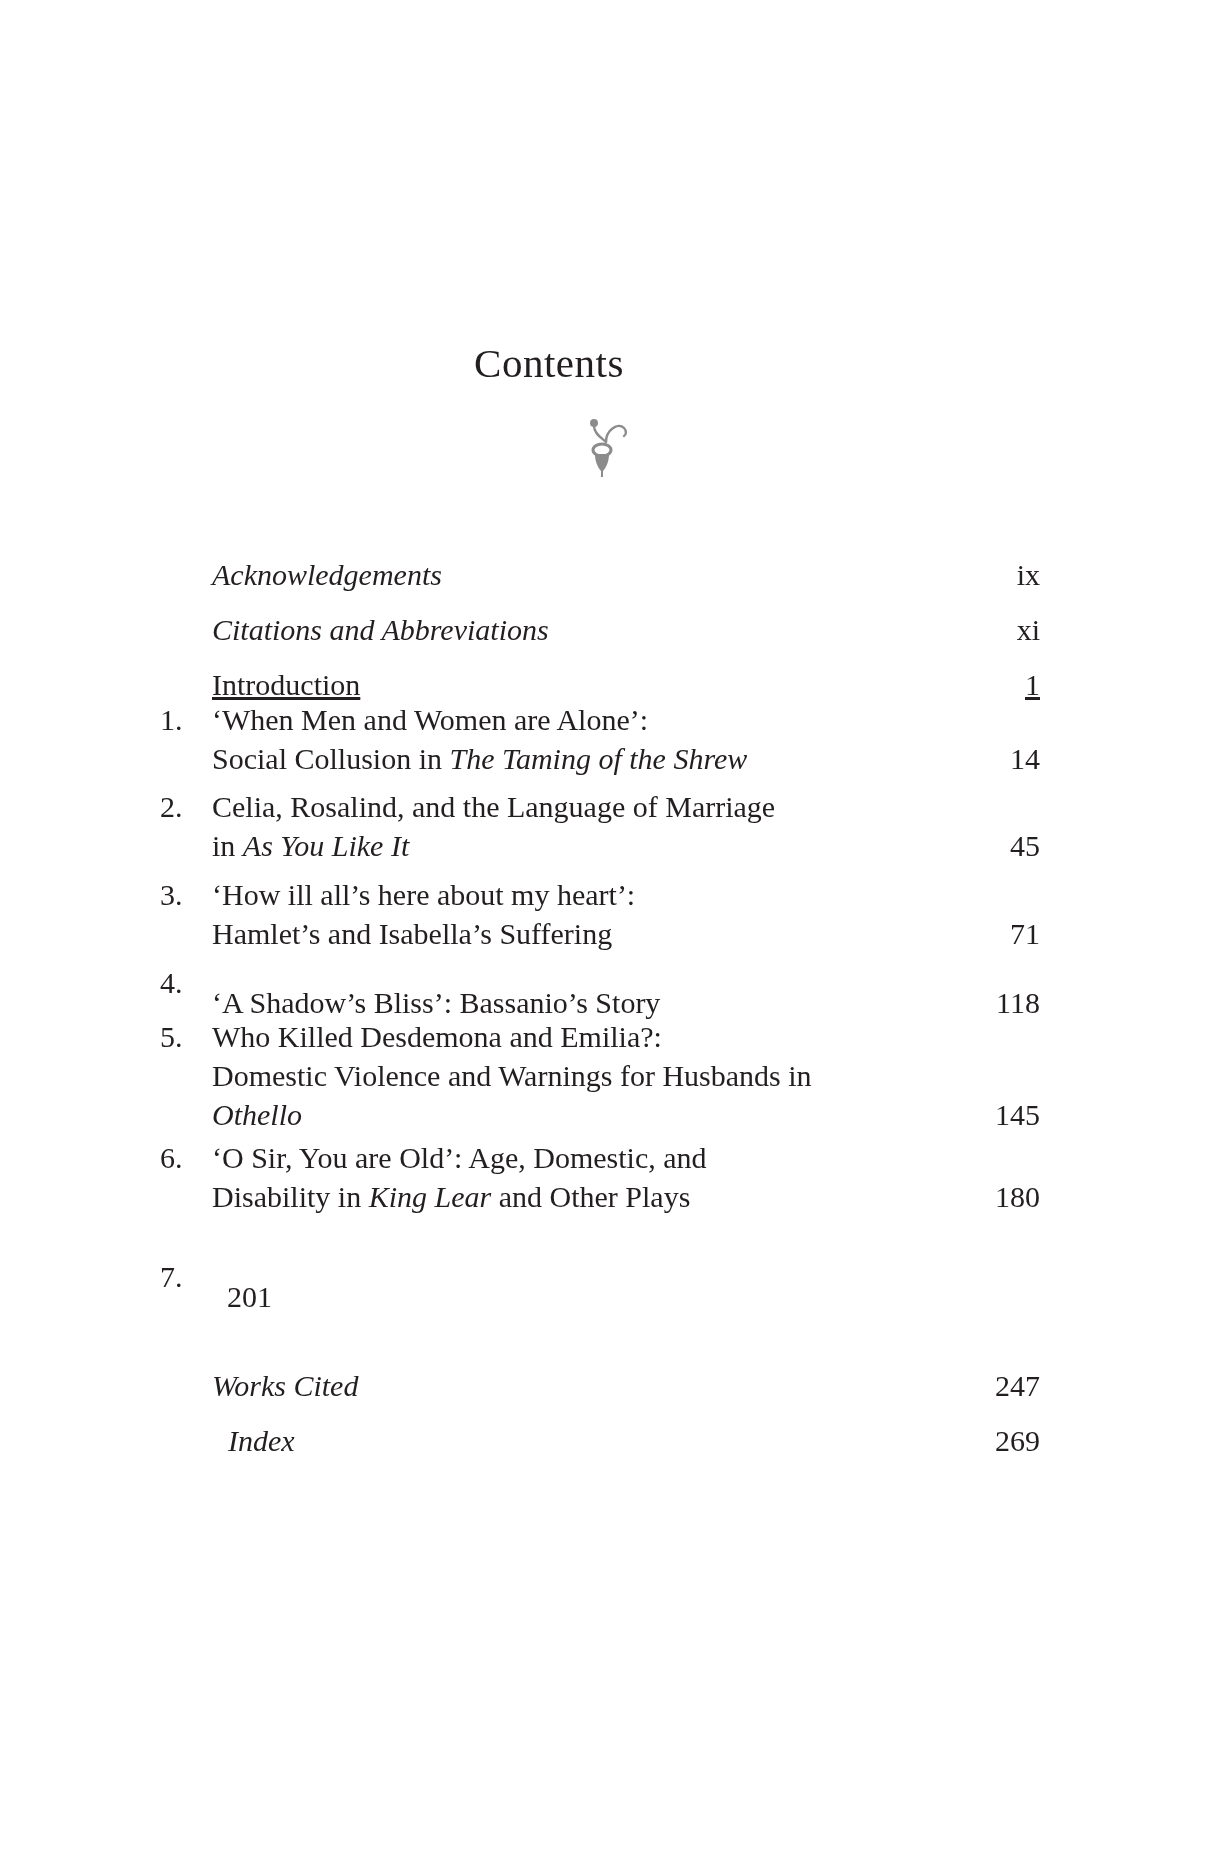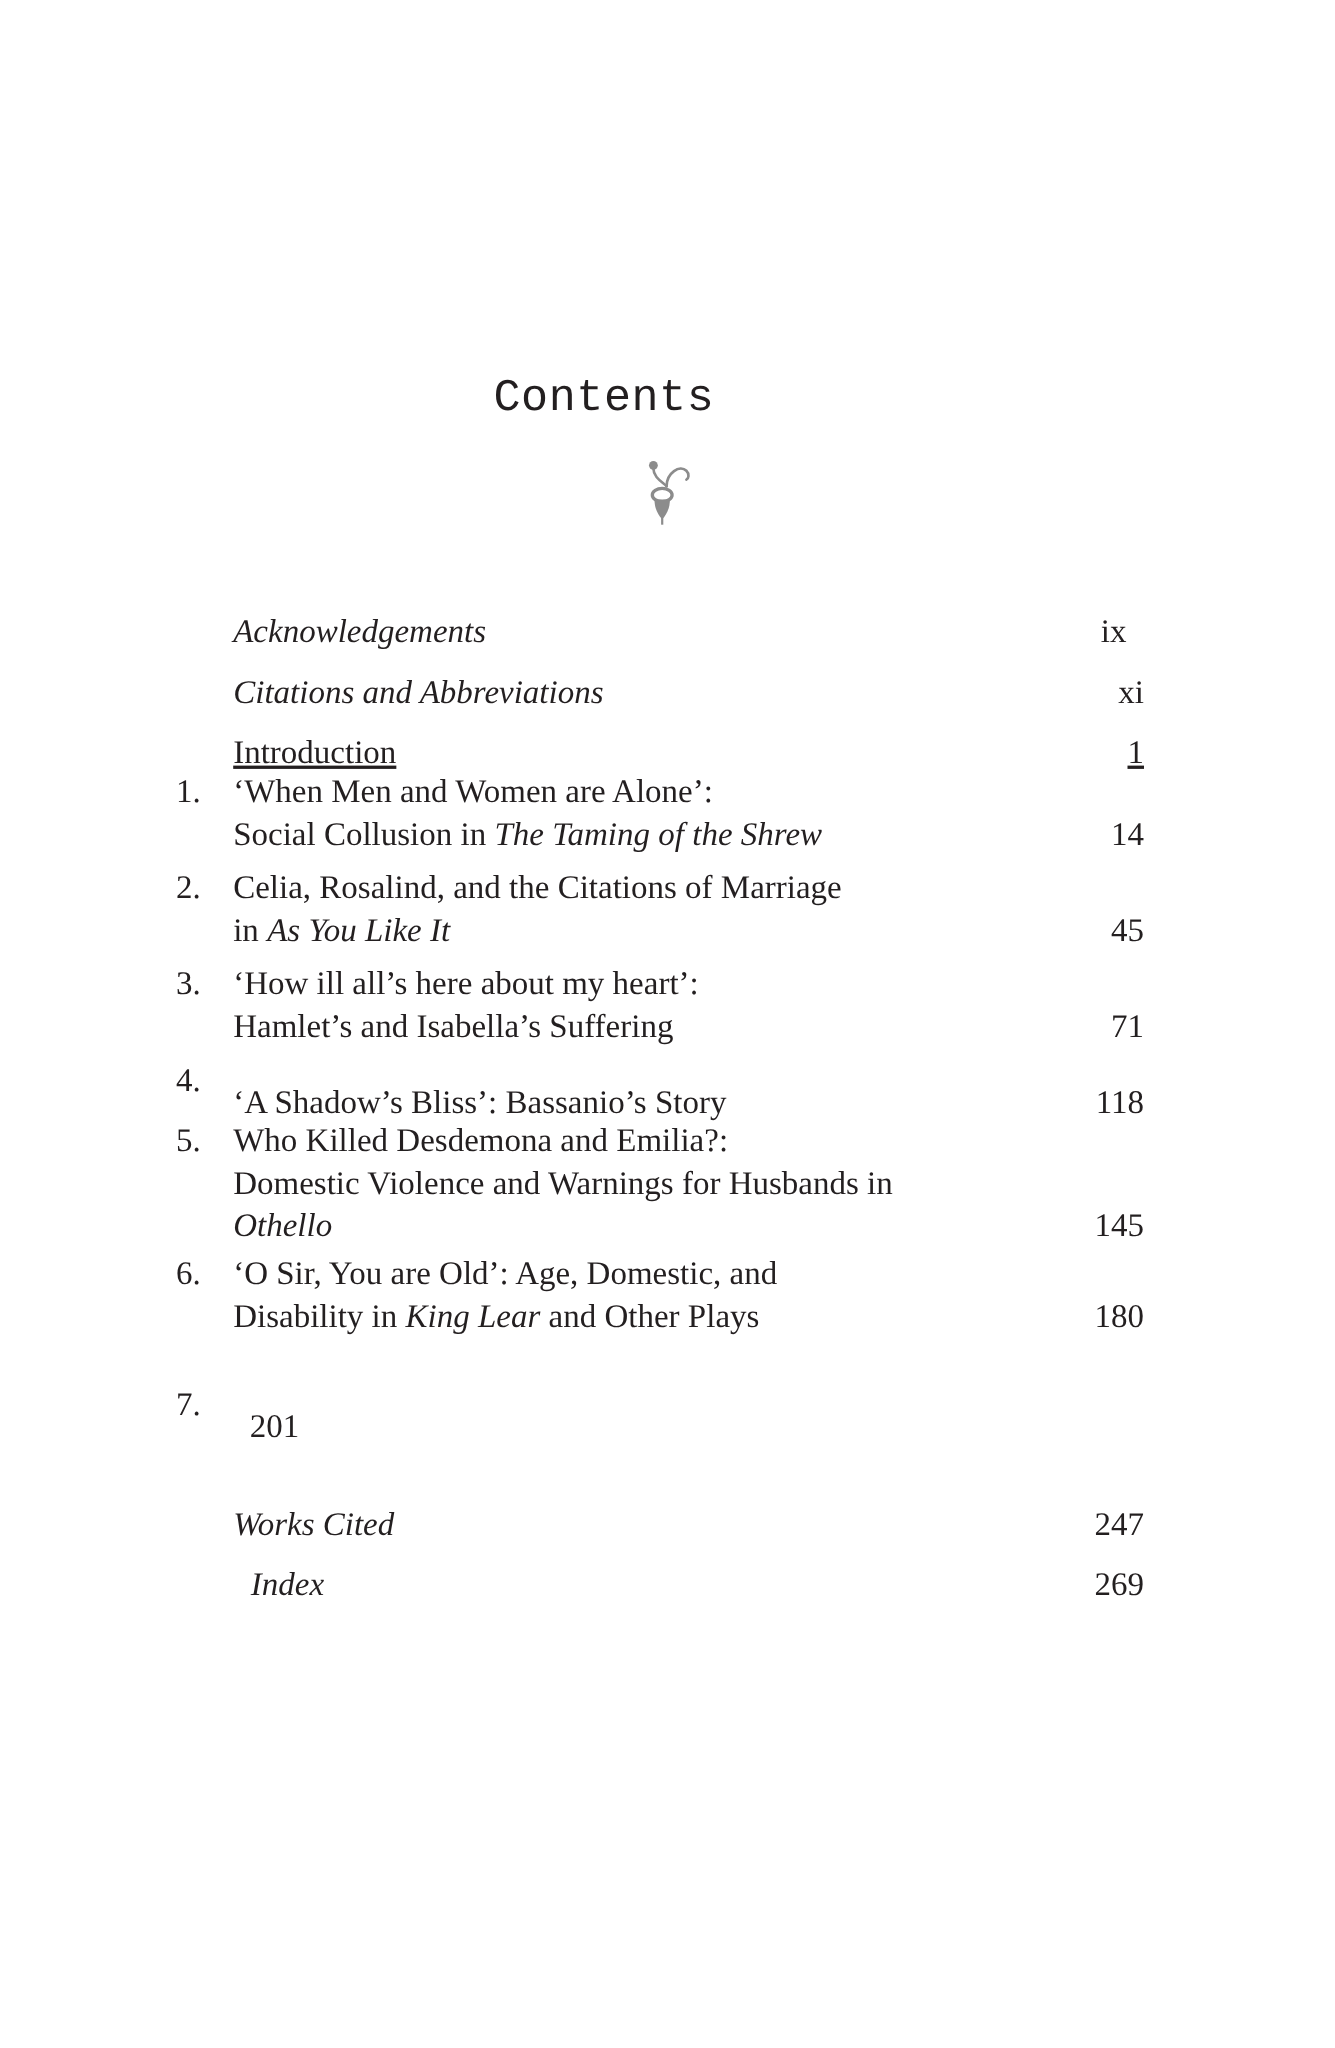--- a/index.html
+++ b/index.html
@@ -19,21 +19,20 @@
       position: absolute;
       top: 338px;
       left: 0;
       width: 1098px;
       text-align: center;
       font-size: 41px;
       line-height: 50px;
       letter-spacing: 0.5px;
       font-weight: normal;
       margin: 0;
-      font-family: Liberation Mono, monospace;
     }
     .ornament {
       position: absolute;
       top: 418px;
       left: 584px;
       width: 50px;
       height: 62px;
     }
     .toc {
       position: absolute;
@@ -82,21 +81,21 @@
     <circle cx="10" cy="5" r="4" stroke="none"></circle>
     <path d="M10 8 C 10 16, 18 20, 22 24" fill="none" stroke-width="2.4" stroke-linecap="round"></path>
     <path d="M22 24 C 22 12, 34 4, 40 10 C 43 13, 42 17, 40 18" fill="none" stroke-width="2.4" stroke-linecap="round"></path>
     <ellipse cx="18" cy="32" rx="9" ry="6" fill="none" stroke-width="3"></ellipse>
     <path d="M11 36 C 11 44, 14 50, 18 54 C 22 50, 25 44, 25 36 Z" stroke="none"></path>
     <rect x="17" y="52" width="2" height="7" stroke="none"></rect>
   </g>
 </svg>
 
 <div class="toc" id="toc">
-    <div class="toc-entry" style="position: absolute; left: 0px; right: 16px; top: 0px; justify-content: center;">
+    <div class="toc-entry" style="position: absolute; left: 0px; right: 0px; top: 0px; justify-content: center;">
       <span class="toc-num"></span>
       <span class="toc-title">
         <span class="line"><span class="it">Acknowledgements</span></span>
       </span>
       <span class="toc-page">ix</span>
     </div>
     <div class="toc-entry" style="position: absolute; left: 0px; right: 0px; top: 55px;">
       <span class="toc-num"></span>
       <span class="toc-title">
         <span class="line"><span class="it">Citations and Abbreviations</span></span>
@@ -114,21 +113,21 @@
       <span class="toc-num">1.</span>
       <span class="toc-title">
         <span class="line"><span>‘When Men and Women are Alone’:</span></span>
         <span class="line"><span>Social Collusion in </span><span class="it">The Taming of the Shrew</span></span>
       </span>
       <span class="toc-page">14</span>
     </div>
     <div class="toc-entry" style="position: absolute; left: 0px; right: 0px; top: 252px;">
       <span class="toc-num">2.</span>
       <span class="toc-title">
-        <span class="line"><span>Celia, Rosalind, and the Citations of Marriage</span></span>
+        <span class="line"><span>Celia, Rosalind, and the Language of Marriage</span></span>
         <span class="line"><span>in </span><span class="it">As You Like It</span></span>
       </span>
       <span class="toc-page">45</span>
     </div>
     <div class="toc-entry" style="position: absolute; left: 0px; right: 0px; top: 340px;">
       <span class="toc-num">3.</span>
       <span class="toc-title">
         <span class="line"><span>‘How ill all’s here about my heart’:</span></span>
         <span class="line"><span>Hamlet’s and Isabella’s Suffering</span></span>
       </span>

